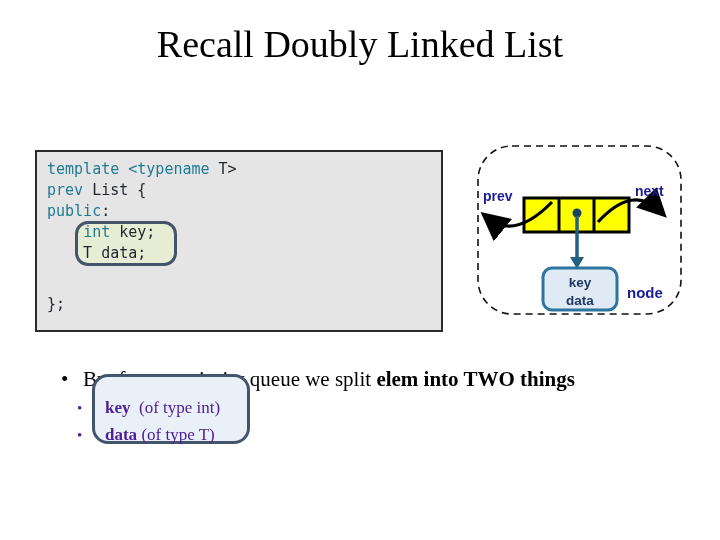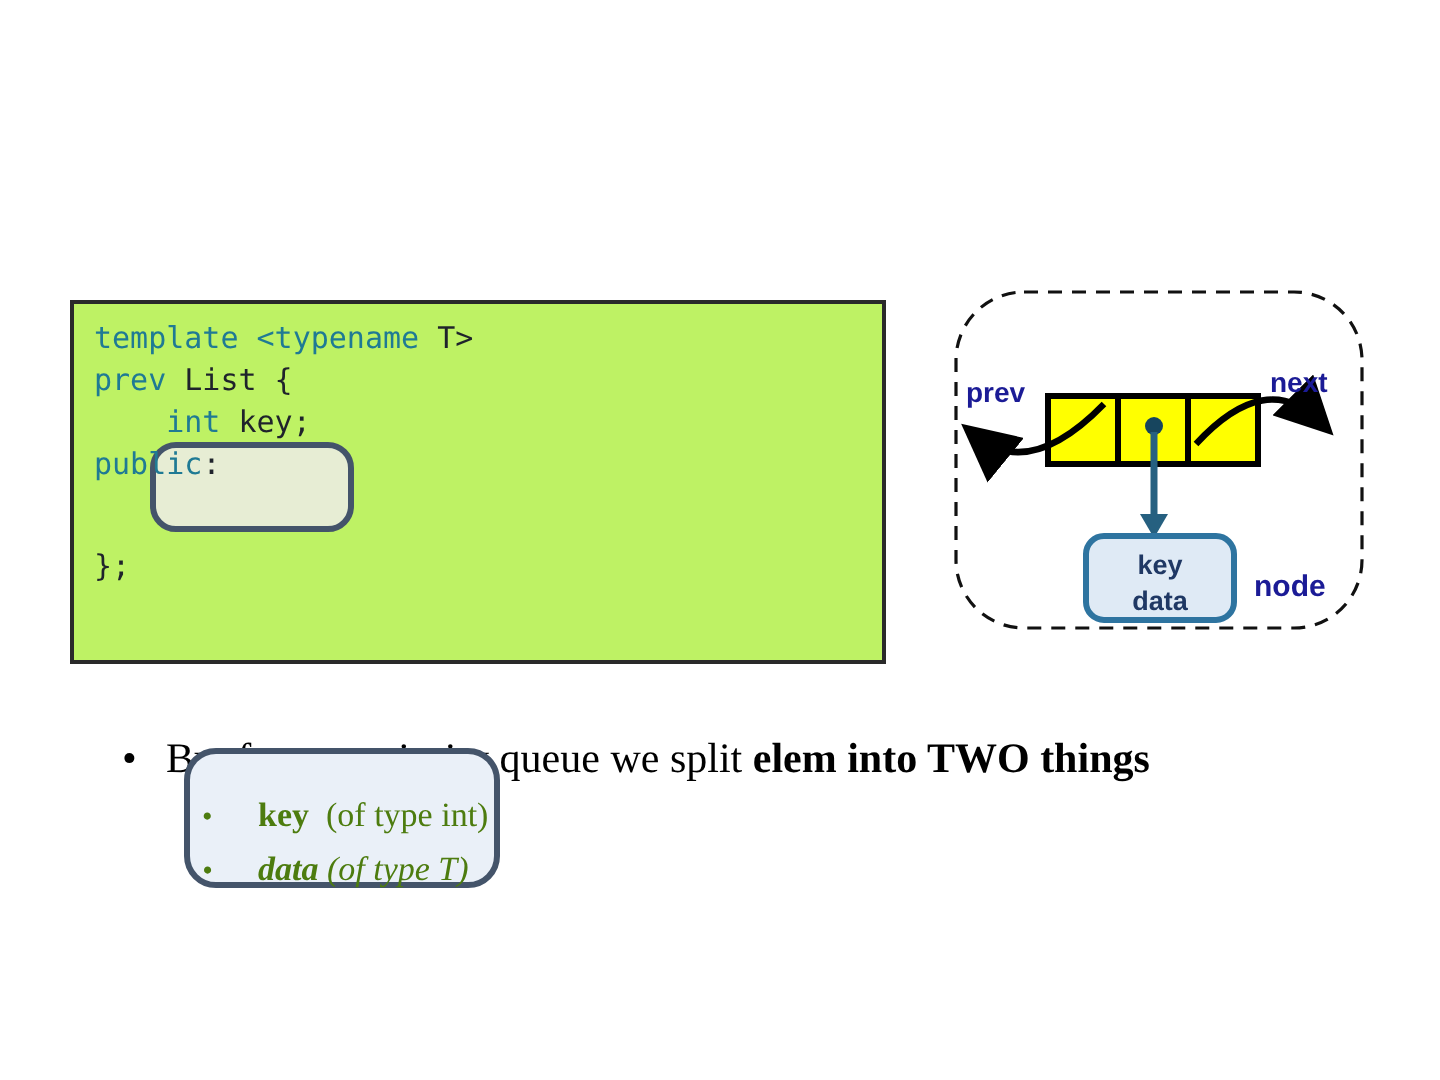--- a/index.html
+++ b/index.html
@@ -7,21 +7,21 @@
     position:relative;width:720px;height:540px;background:#ffffff;
     font-family:"Liberation Serif",serif;overflow:hidden;
   }
   .title{
     position:absolute;top:22px;left:0;width:720px;text-align:center;
     font-size:38px;color:#000;letter-spacing:0px;
   }
   
   .code-block{
     position:absolute;left:35px;top:150px;width:408px;height:182px;
-    background:#bef264;border:2px solid #2a2a2a;box-sizing:border-box;
+    background:#e5e5e5;border:2px solid #2a2a2a;box-sizing:border-box;
     font-family:"DejaVu Sans Mono","Liberation Mono",monospace;
     font-size:15px;color:#1f232b;padding:7px 0 0 10px;
   }
   .code-line{height:21px;line-height:21px;white-space:pre;position:relative;z-index:1;}
   .code-gap{height:15px;}
   .kw{color:#1f7a94;}
   .hl-box{
     position:absolute;left:38px;top:69px;width:102px;height:45px;
     background:#e7edd4;border:3px solid #44546a;border-radius:13px;
     box-sizing:border-box;z-index:0;
@@ -34,38 +34,40 @@
   
   .bullet-line{
     position:absolute;left:40px;top:342px;font-size:21px;color:#000;white-space:pre;
   }
   .bullet-marker{display:inline-block;width:22px;}
   .sub-box{
     position:absolute;left:92px;top:374px;width:158px;height:70px;
     background:#eaf0f8;border:3px solid #44546a;border-radius:16px;box-sizing:border-box;
   }
   .sub-bullet{
-    position:absolute;left:84px;font-size:17px;color:#4d7c0f;white-space:pre;
+    position:absolute;left:60px;font-size:17px;color:#4c1d95;white-space:pre;
   }
   .sub-bullet .bullet-marker{width:28px;font-size:15px;}
   .sb1{top:378px;}
-  .sb2{top:405px;font-style:italic;}
+  .sb2{top:405px;}
 </style>
 </head>
 <body>
 
 <div class="slide">
 
+  <div class="title">Recall Doubly Linked List</div>
 
   <div class="code-block">
     <div class="hl-box"></div>
     <div class="code-line"><span class="kw">template &lt;typename</span><span> T&gt;</span></div>
     <div class="code-line"><span class="kw">prev</span><span> List {</span></div>
+    <div class="code-line"><span class="kw">public</span><span>:</span></div>
     <div class="code-line"><span>    </span><span class="kw">int</span><span> key;</span></div>
-    <div class="code-line"><span class="kw">public</span><span>:</span></div>
+    <div class="code-line"><span>    T data;</span></div>
     <div class="code-gap"></div>
     <div class="code-gap"></div>
     <div class="code-line"><span>};</span></div>
   </div>
 
   <svg class="diagram" width="220" height="180" viewBox="0 0 220 180">
     <defs>
       <marker id="ah" markerWidth="9" markerHeight="9" refX="6" refY="4.5" orient="auto">
         <path d="M0,0 L9,4.5 L0,9 z" fill="#000"></path>
       </marker>

